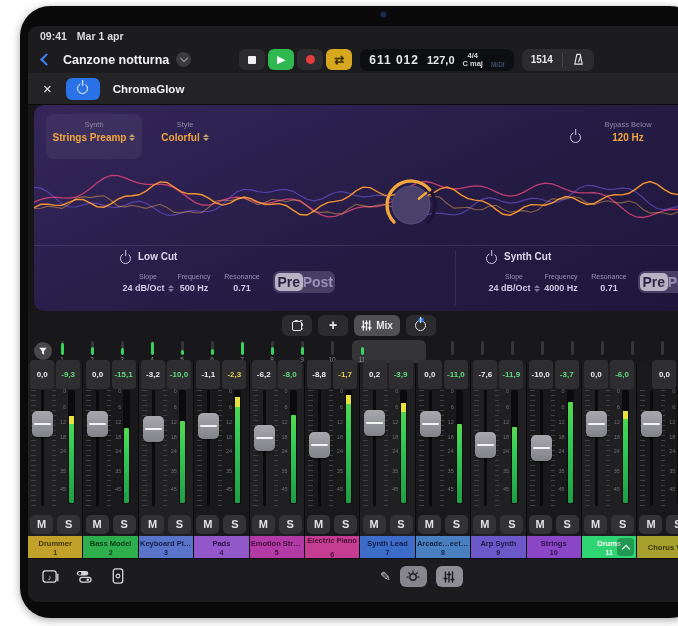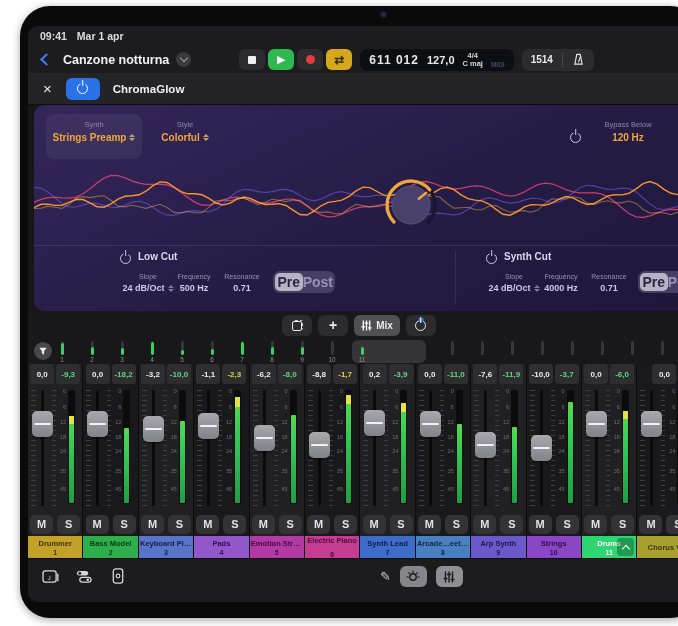--- a/index.html
+++ b/index.html
@@ -112,21 +112,21 @@
   .ov-slot { position:absolute; top:2px; width:14px; text-align:center;}
   .ov-slot .bar { position:relative; width:3px; height:14px; margin:0 auto; background:#36363a; border-radius:1.5px; overflow:hidden;}
   .ov-slot .fill { position:absolute; left:0; bottom:0; width:100%; background:#3ad25e; border-radius:1.5px;}
   .ov-slot .num { font-size:6.5px; color:#8e8e93; margin-top:1px; }
 
   
   .strips { position:absolute; left:0; top:338px; width:100%; height:194px; display:flex; }
   .strip { flex:0 0 55.4px; display:flex; flex-direction:column; border-right:1px solid #0b0b0c; }
   .strip.alt0 { background:#202022; } .strip.alt1 { background:#19191b; }
   .db-row { height:20px; display:flex; align-items:center; justify-content:center; gap:2px; }
-  .chip { min-width:24px; height:20px; border-radius:3.5px; background:#2e2e31; font-size:8px; font-weight:bold;
+  .chip { min-width:24px; height:29px; border-radius:3.5px; background:#2e2e31; font-size:8px; font-weight:bold;
     display:flex; align-items:center; justify-content:center; color:#ededf0; padding:0 2px;}
   .chip.green { color:#5fd97c; } .chip.yellow { color:#e3cf4e; }
   .fader-zone { position:relative; height:128px; }
   .ticks { position:absolute; top:6px; bottom:6px; width:5px;
     background:repeating-linear-gradient(to bottom, #3e3e41 0 1px, transparent 1px 5px); }
   .ticks.l { left:3px; } .ticks.r { left:24px; width:4px; }
   .ftrack { position:absolute; left:13px; top:6px; bottom:6px; width:3px; background:#0a0a0b; border-radius:2px;}
   .fcap { position:absolute; left:4px; width:21px; height:26px; border-radius:5px;
     background:linear-gradient(180deg,#a7a7ad,#828289); box-shadow:0 1px 2px rgba(0,0,0,.6);}
   .fcap::after { content:""; position:absolute; left:2px; right:2px; top:12px; height:2px; background:#f2f2f4; border-radius:1px;}
@@ -503,21 +503,21 @@
             <button class="msbtn">S</button>
           </div>
           <div class="tlabel" style="background: rgb(194, 161, 43); color: rgba(40, 32, 0, 0.85);">
             <span class="nm">Drummer</span>
             <span class="no">1</span>
           </div>
         </div>
         <div class="strip alt1">
           <div class="db-row">
             <span class="chip">0,0</span>
-            <span class="chip green">-18,2</span>
+            <span class="chip green">-15,1</span>
           </div>
           <div class="fader-zone">
             <div class="ticks l"></div>
             <div class="ftrack"></div>
             <div class="ticks r"></div>
             <div class="fcap" style="top: 27.12px;"></div>
             <div class="scale">
               <span style="top: 0%;">0</span>
               <span style="top: 14%;">6</span>
               <span style="top: 27%;">12</span>

